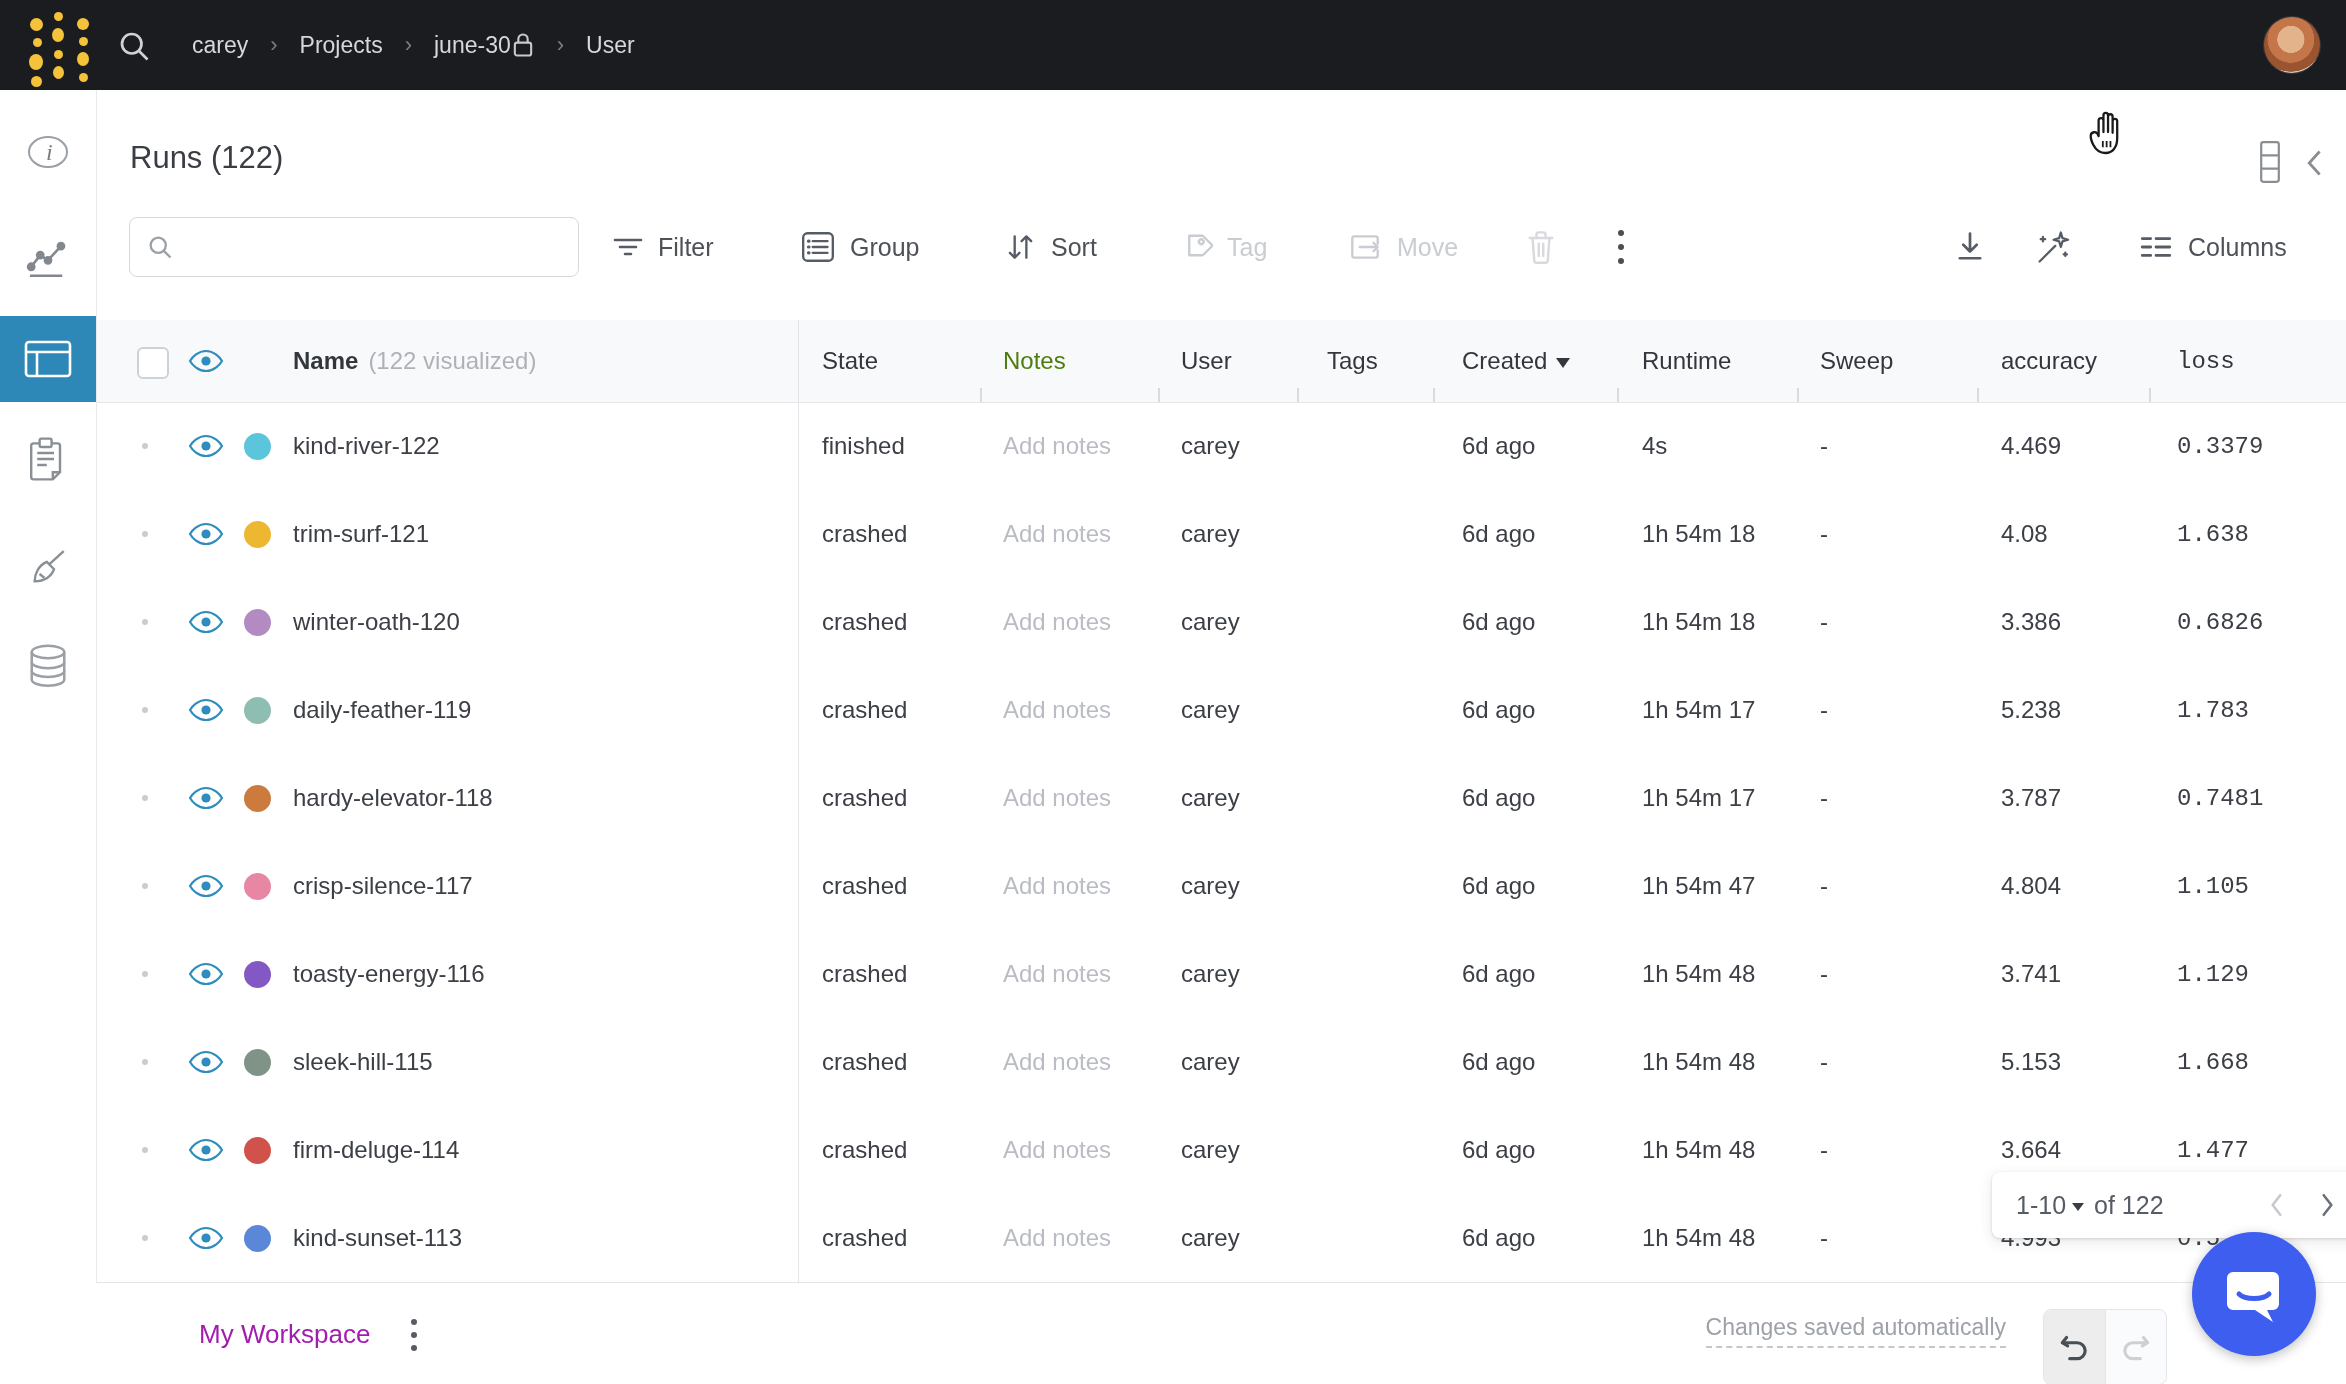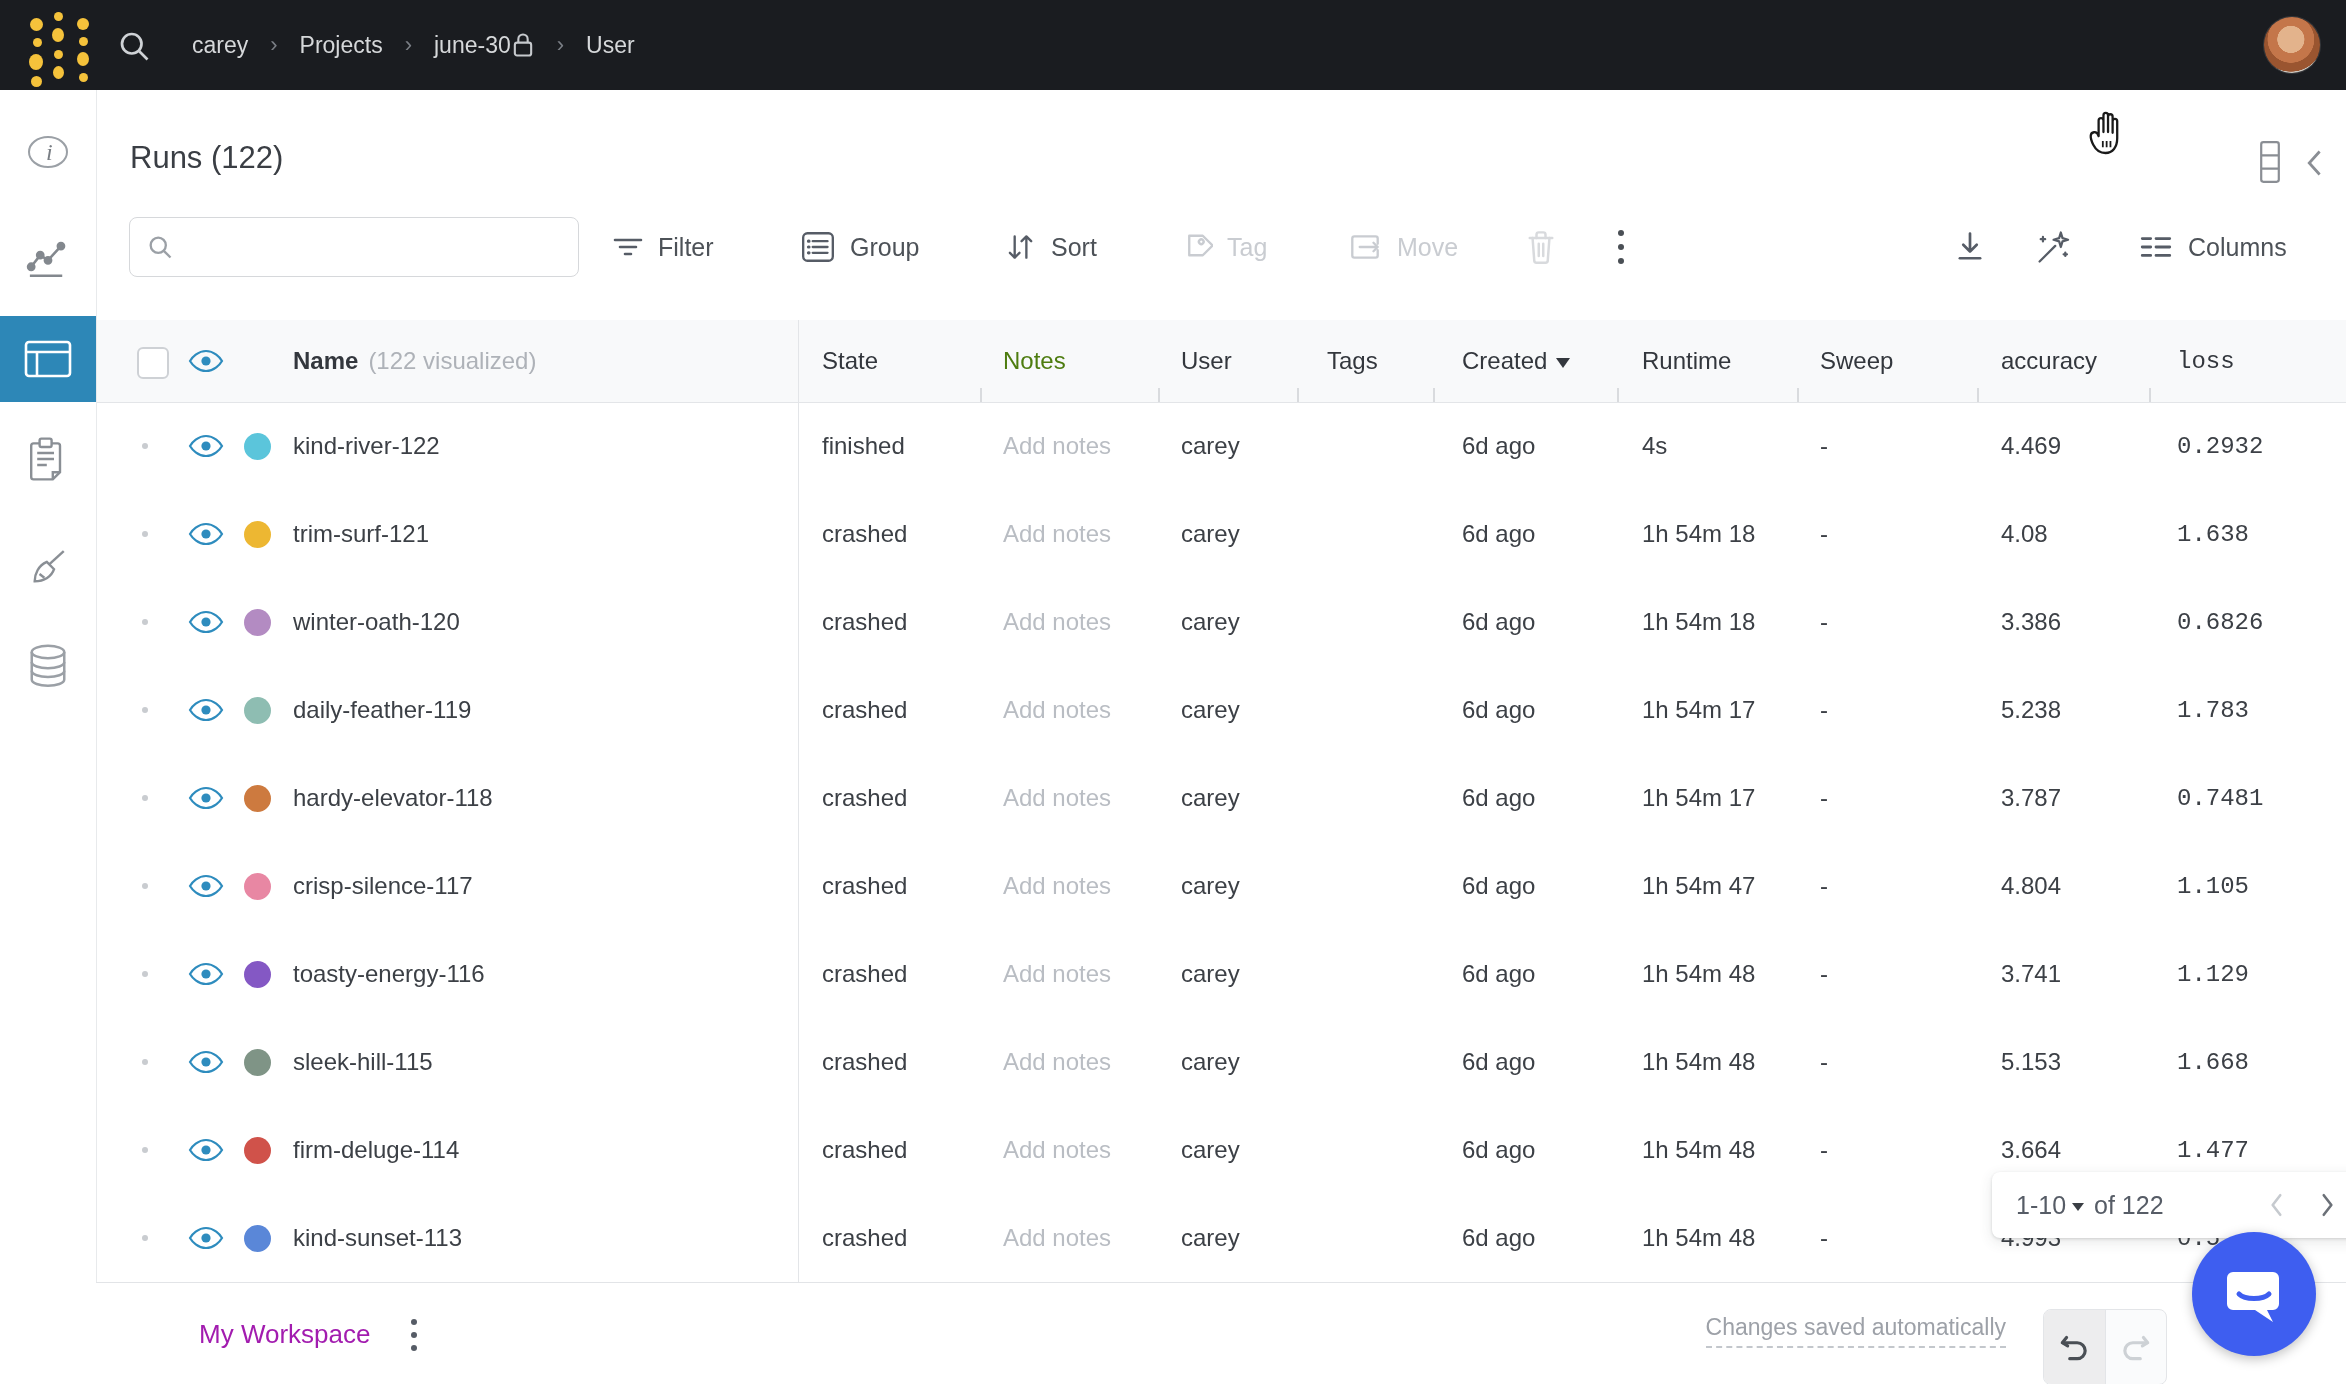--- a/index.html
+++ b/index.html
@@ -335,21 +335,21 @@
         </span>
       <span class="cell c-name">kind-river-122</span>
       <span class="cell c-state">finished</span>
       <span class="cell c-notes">Add notes</span>
       <span class="cell c-user">carey</span>
       <span class="cell c-tags"></span>
       <span class="cell c-created">6d ago</span>
       <span class="cell c-runtime">4s</span>
       <span class="cell c-sweep">-</span>
       <span class="cell c-acc">4.469</span>
-      <span class="cell c-loss">0.2932</span>
+      <span class="cell c-loss">0.3379</span>
     </div>
 
     <div class="row">
       <span class="cell" style="left:46px">
           <i class="handle-dot"></i>
         </span>
       <span class="cell c-eye">
         <svg width="36" height="26" viewBox="0 0 36 26" fill="none">
           <path d="M18 3 C10 3 4 9.5 2 13 C4 16.5 10 23 18 23 C26 23 32 16.5 34 13 C32 9.5 26 3 18 3 Z" stroke="#2e8cbe" stroke-width="2.2"></path>
           <circle cx="18" cy="13" r="4.6" fill="#2e8cbe"></circle>

